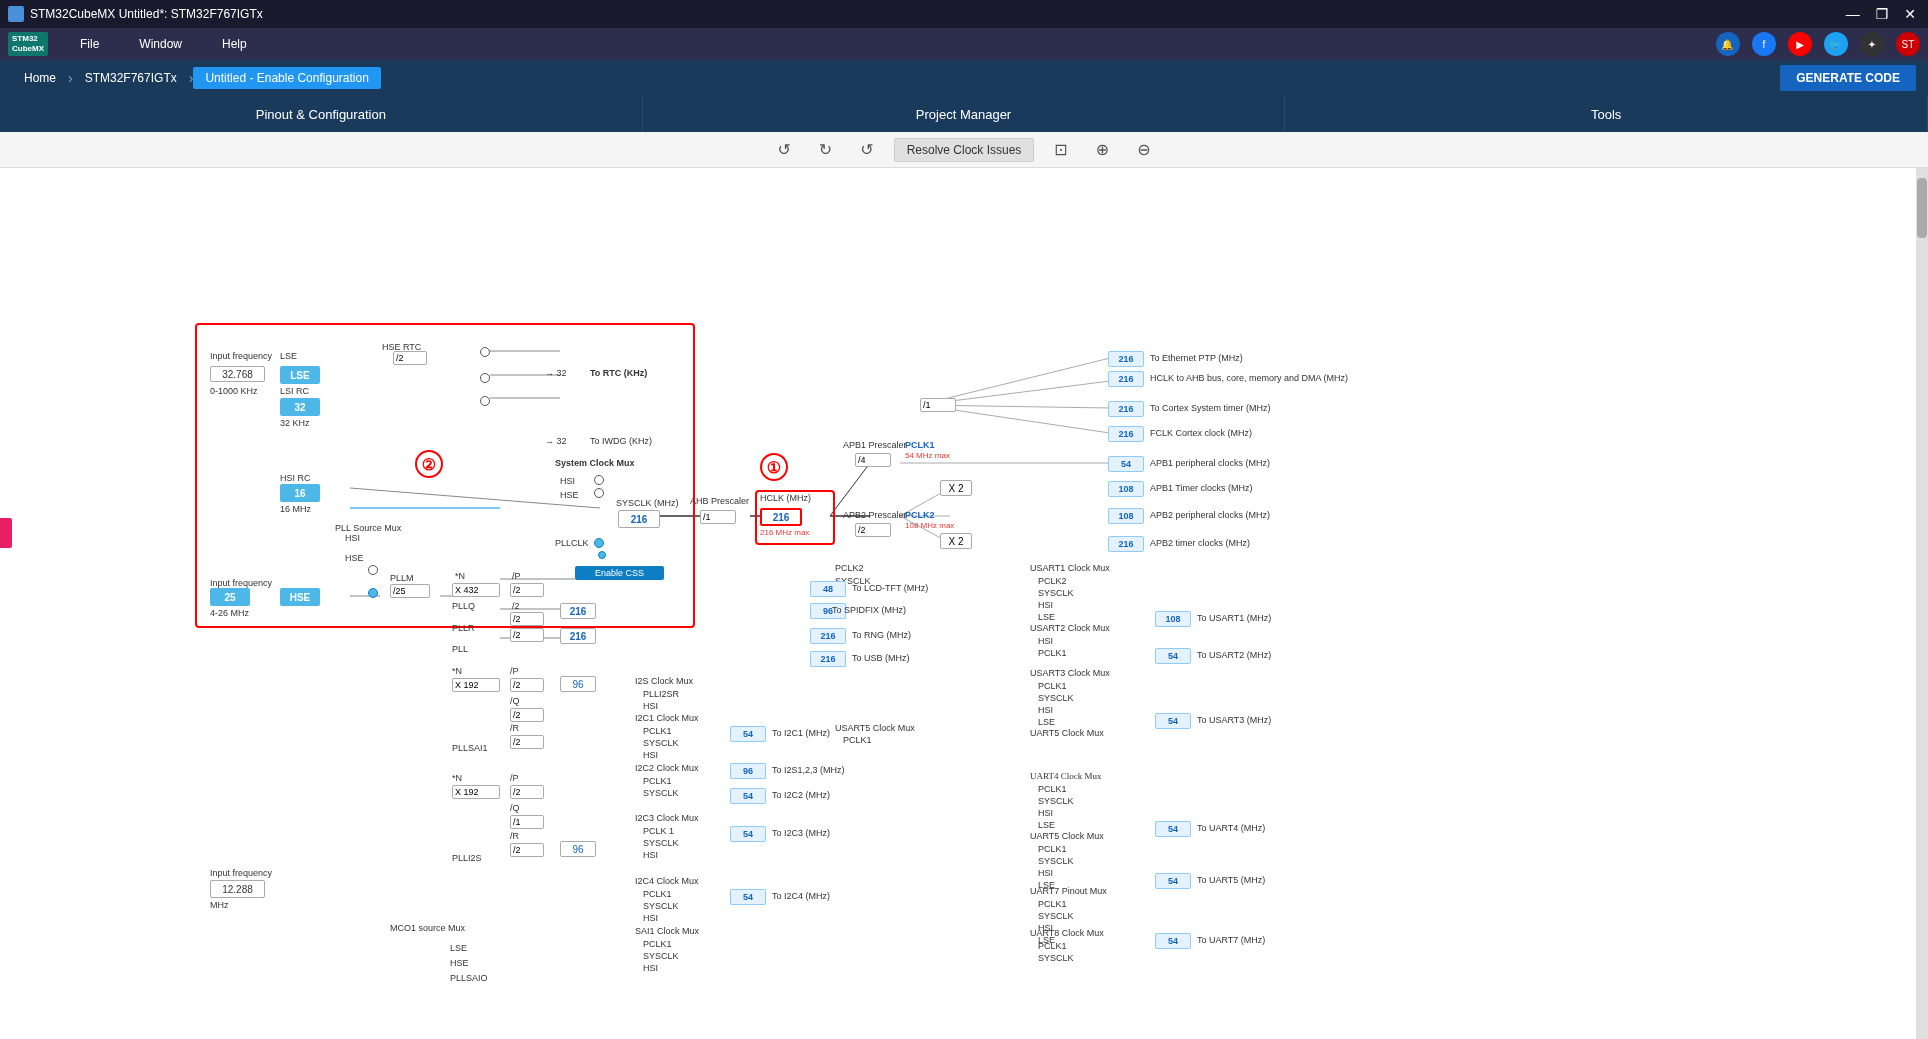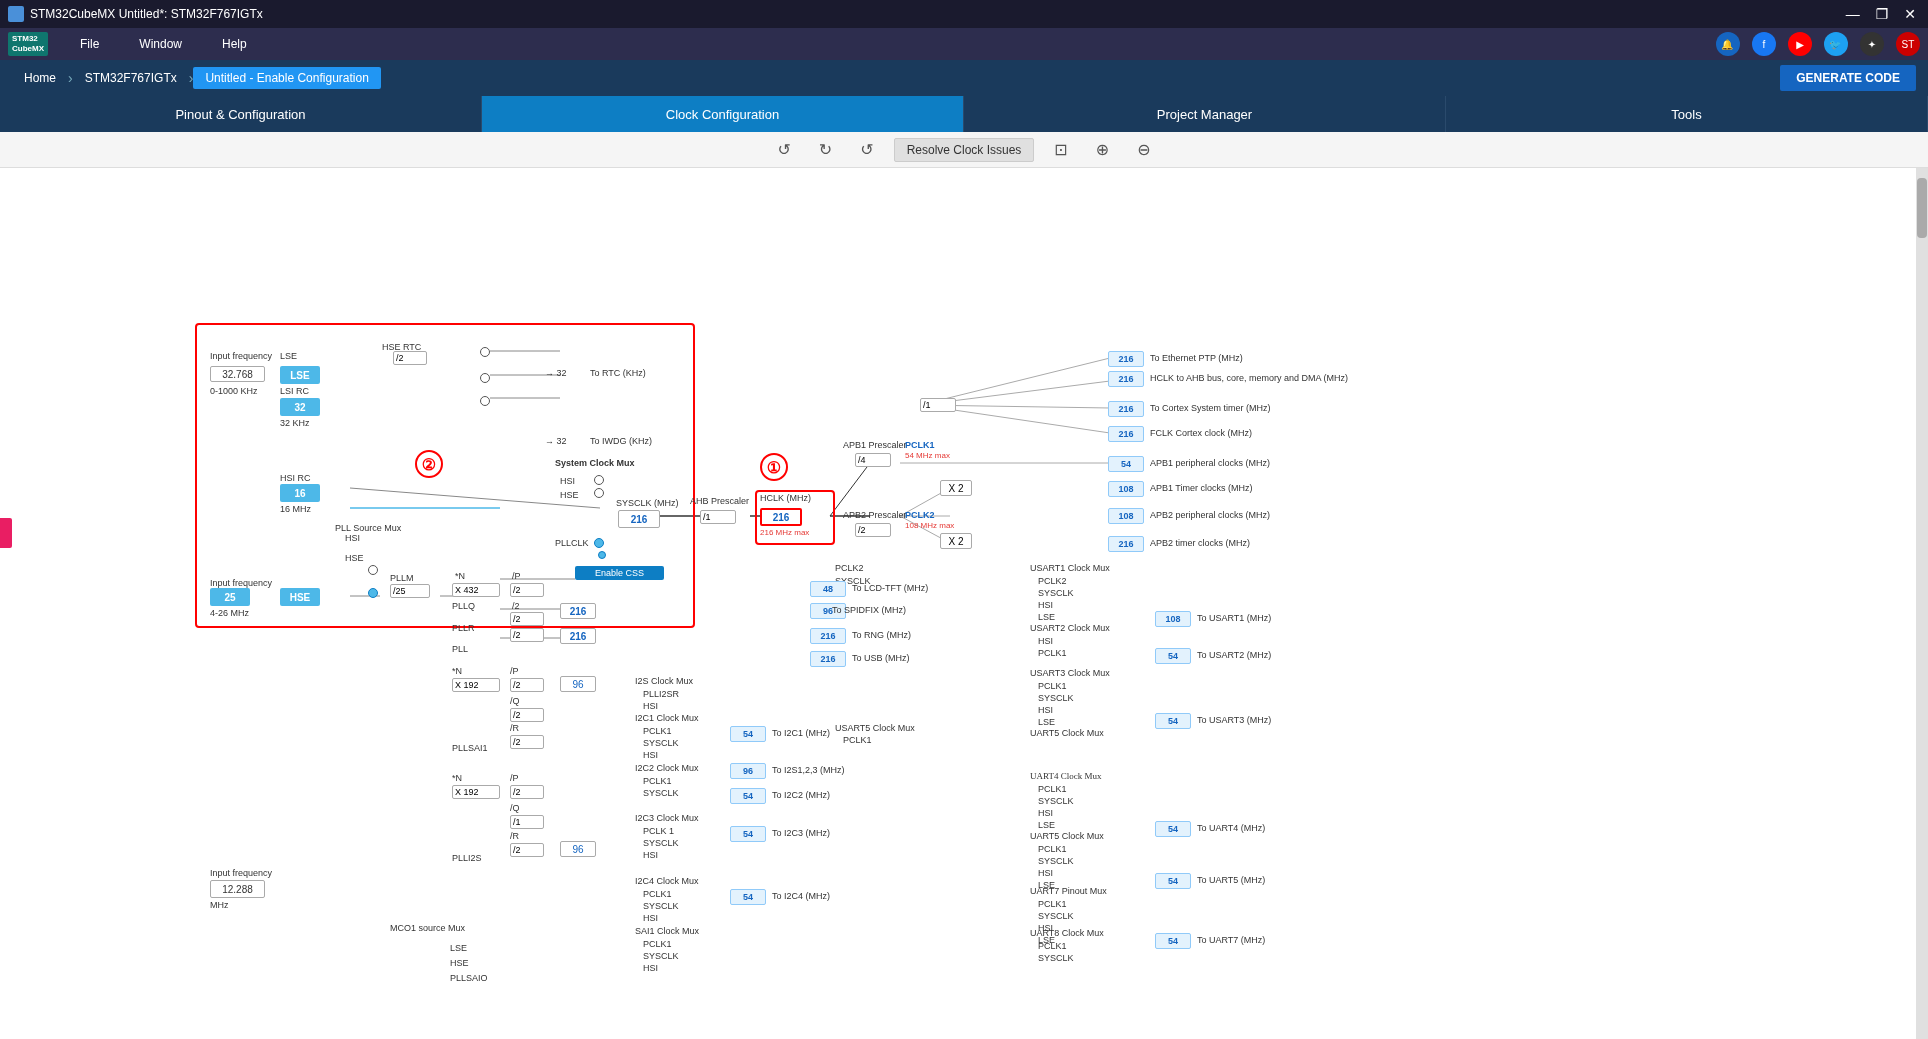--- a/index.html
+++ b/index.html
@@ -306,21 +306,20 @@
   <span class="breadcrumb-item">Home</span>
   <span class="breadcrumb-sep">›</span>
   <span class="breadcrumb-item">STM32F767IGTx</span>
   <span class="breadcrumb-sep">›</span>
   <span class="breadcrumb-item breadcrumb-active">Untitled - Enable Configuration</span>
   <button class="generate-btn">GENERATE CODE</button>
 </div>
 
 <div id="tabbar">
   <div class="tab">Pinout &amp; Configuration</div>
-  <div class="tab tab-active">Clock Configuration</div>
   <div class="tab">Project Manager</div>
   <div class="tab">Tools</div>
 </div>
 
 <div id="toolbar">
   <button class="toolbar-btn">↺</button>
   <button class="toolbar-btn">↻</button>
   <button class="toolbar-btn">↺</button>
   <button class="resolve-btn">Resolve Clock Issues</button>
   <button class="toolbar-btn">⊡</button>
@@ -384,21 +383,21 @@
     <span>LSE</span>
   </div>
 
   <div class="clk-label" style="left:280px; top:218px;">LSI RC</div>
   <div class="clk-box" style="left:280px; top:230px; width:40px; height:18px;">
     <span>32</span>
   </div>
   <div class="clk-label" style="left:280px; top:250px;">32 KHz</div>
 
   <div class="clk-label" style="left:545px; top:200px;">→ <span>32</span></div>
-  <div class="clk-label" style="left:590px; top:200px;">To RTC (KHz)</div>
+  <div class="clk-label" style="left:590px; top:200px;font-weight:bold;">To RTC (KHz)</div>
 
   <div class="clk-label" style="left:545px; top:268px;">→ <span>32</span></div>
   <div class="clk-label" style="left:590px; top:268px;">To IWDG (KHz)</div>
 
   <div class="clk-label" style="left:555px; top:290px; font-weight:bold;">System Clock Mux</div>
 
   <div class="clk-label" style="left:280px; top:305px;">HSI RC</div>
   <div class="clk-box" style="left:280px; top:316px; width:40px; height:18px;">
     <span>16</span>
   </div>

